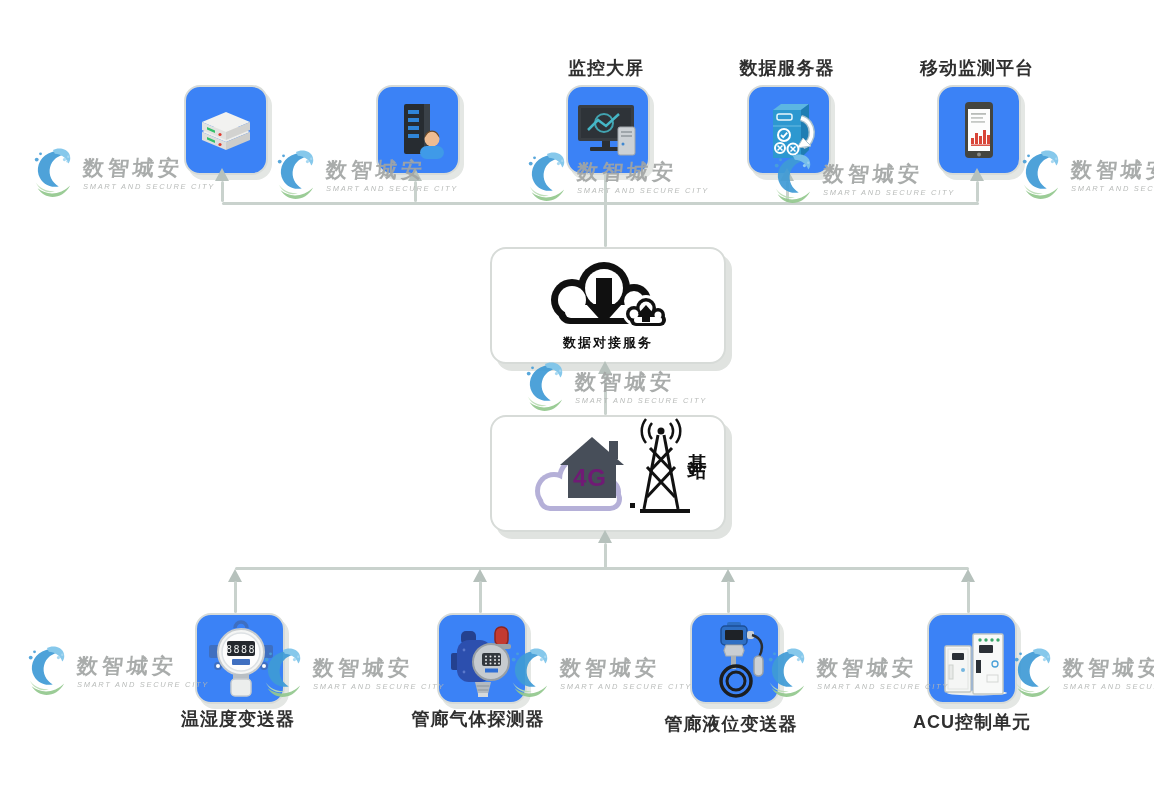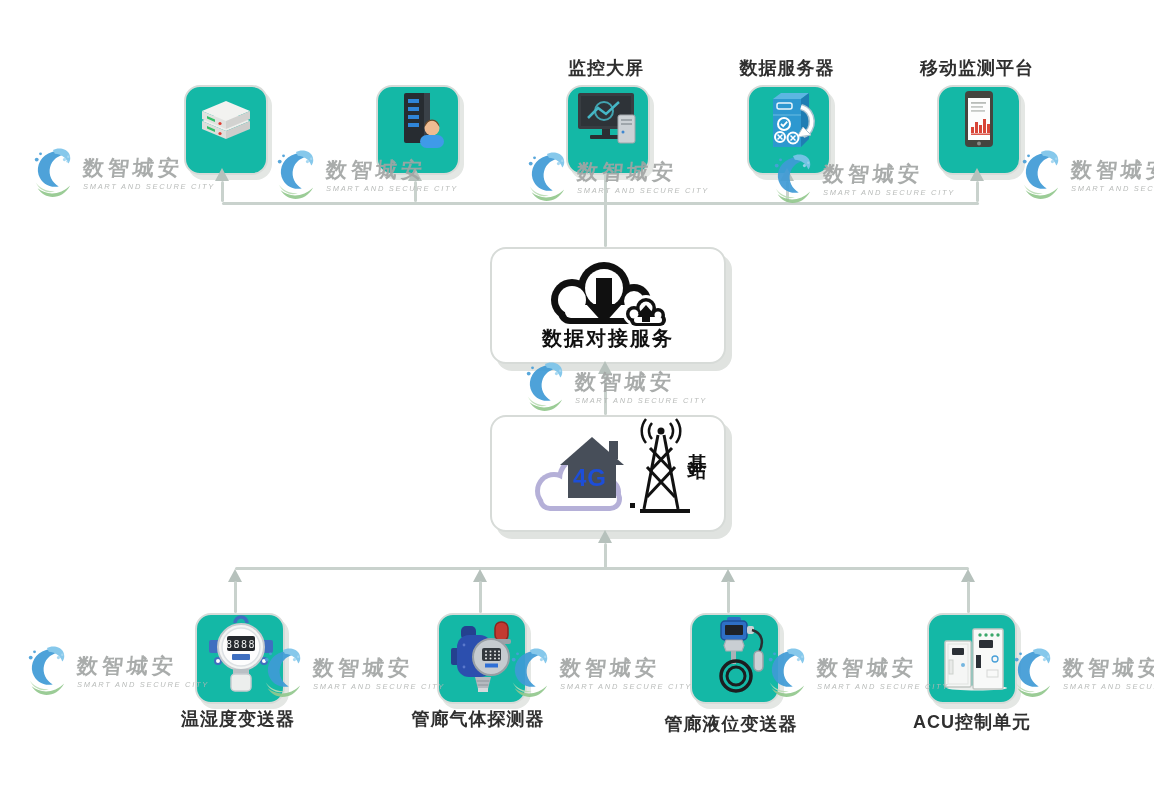--- a/index.html
+++ b/index.html
@@ -1,28 +1,28 @@
 <!DOCTYPE html>
 <html><head>
 <meta charset="utf-8">
 <style>
   html,body{margin:0;padding:0;background:#fff;}
   #canvas{position:relative;width:1154px;height:808px;background:#ffffff;overflow:hidden;
           font-family:"Liberation Sans","DejaVu Sans",sans-serif;}
   
   .node-label{position:absolute;text-align:center;font-size:18px;font-weight:600;color:#2f2f2f;letter-spacing:1px;}
   
-  .node-box{position:absolute;width:80px;height:86px;background:#14b8a6;border:2px solid #d7dbd8;border-radius:16px;
-            box-shadow:4px 5px 0 #e4e7e4;display:flex;align-items:flex-start;justify-content:center;}
+  .node-box{position:absolute;width:80px;height:86px;background:#3b82f6;border:2px solid #d7dbd8;border-radius:16px;
+            box-shadow:4px 5px 0 #e4e7e4;display:flex;align-items:center;justify-content:center;}
   .node-box.lg{width:86px;height:87px;}
   
   .panel{position:absolute;width:232px;height:113px;background:#fff;border:2px solid #d7dbd8;border-radius:16px;
          box-shadow:6px 7px 0 #e0e3e0;}
-  .svc-label{position:absolute;left:0;right:0;bottom:10px;text-align:center;font-size:20px;font-weight:700;color:#101010;letter-spacing:2px;}
-  .fourg{position:absolute;left:558px;top:464px;width:64px;text-align:center;color:#1d4ed8;font-weight:800;font-size:24px;letter-spacing:1px;}
+  .svc-label{position:absolute;left:0;right:0;bottom:10px;text-align:center;font-size:13px;font-weight:700;color:#101010;letter-spacing:2px;}
+  .fourg{position:absolute;left:558px;top:464px;width:64px;text-align:center;color:#701a75;font-weight:800;font-size:24px;letter-spacing:1px;}
   .jizhan{position:absolute;left:684px;top:437px;height:70px;writing-mode:vertical-rl;font-size:19px;font-weight:700;color:#101010;letter-spacing:7px;}
   
   .h-line,.v-line{position:absolute;background:#c9d2cd;border-radius:2px;}
   .h-line{height:3px;}
   .v-line{width:3px;}
   .arr{position:absolute;width:0;height:0;border-left:7px solid transparent;border-right:7px solid transparent;
        border-bottom:13px solid #b6c1bc;}
   
   .wm{position:absolute;display:flex;align-items:flex-start;gap:9px;opacity:0.92;}
   .wm-logo{width:44px;height:54px;flex:0 0 auto;}

